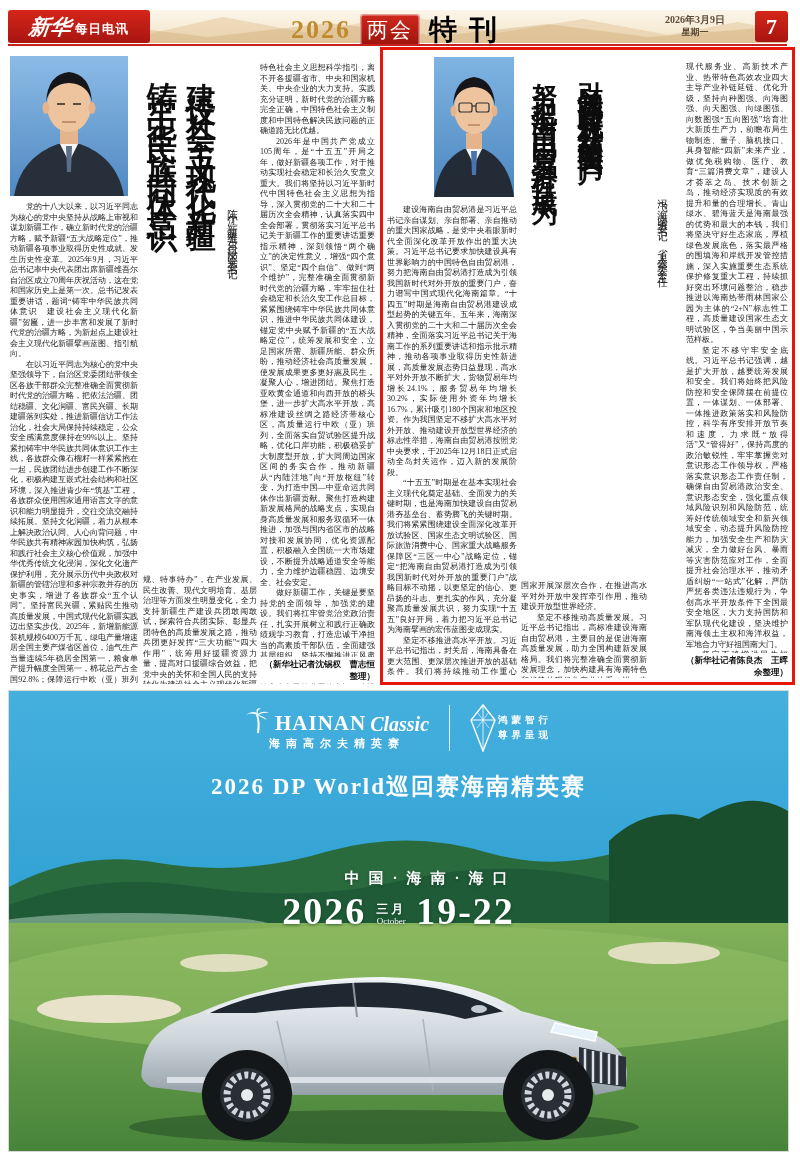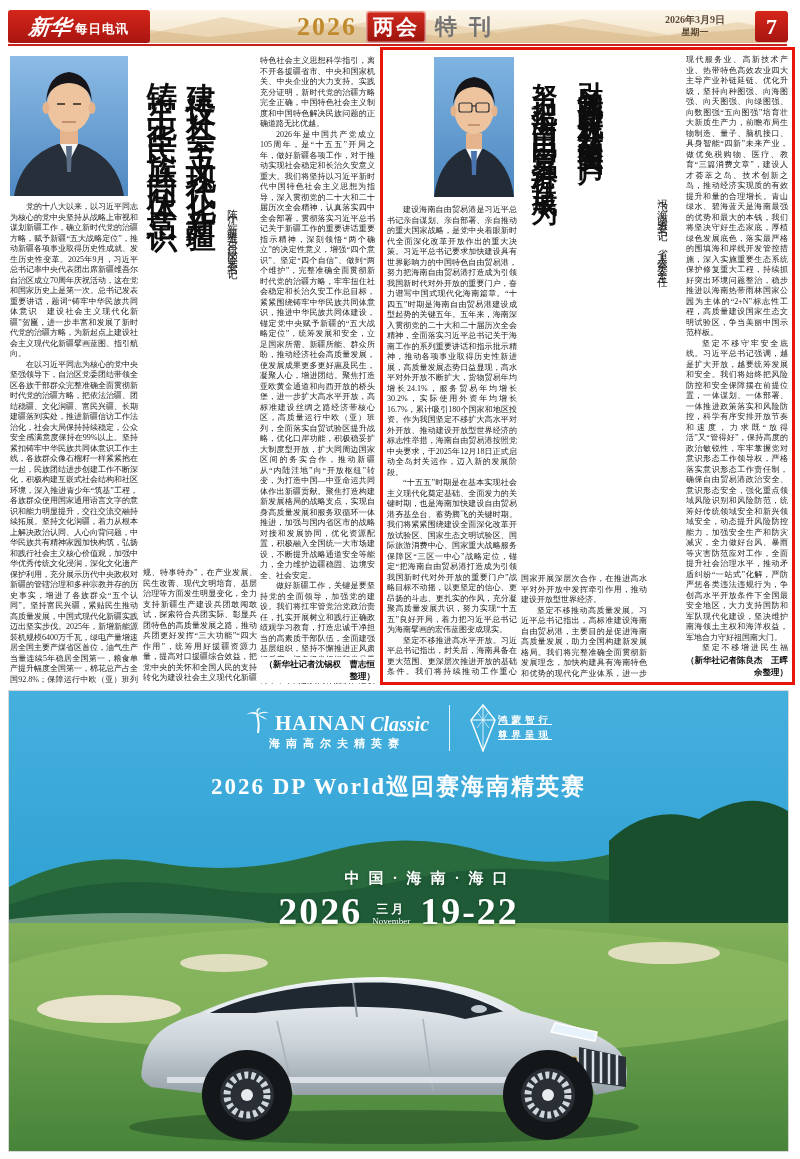--- a/index.html
+++ b/index.html
@@ -8,40 +8,40 @@
   .abs{position:absolute;}
 
   
   .banner-strip{left:8px;top:10px;width:779px;height:33px;background:linear-gradient(#fcf6ea,#f2e3c6);overflow:hidden;}
   .masthead-logo{left:8px;top:10px;width:142px;height:33px;background:linear-gradient(#d5261a,#a81510);
                  border-radius:3px;color:#fff;display:flex;align-items:center;justify-content:center;gap:4px;}
   .logo-script{font-size:21px;font-weight:700;font-style:italic;transform:skewX(-6deg);}
   .logo-rest{font-size:12.5px;font-weight:700;letter-spacing:1px;margin-top:6px;}
   .edition-center{left:0;top:11px;width:800px;display:flex;justify-content:center;align-items:center;gap:9px;}
   .ed-year{font-size:26px;font-weight:700;color:#c08a2e;letter-spacing:2px;}
-  .ed-badge{background:linear-gradient(#d02a1d,#9c130c);color:#fff;font-size:21px;font-weight:700;
+  .ed-badge{background:linear-gradient(#d02a1d,#9c130c);color:#fff;font-size:21px;font-weight:400;
             padding:2px 7px;border-radius:4px;box-shadow:inset 0 0 0 1.5px rgba(255,255,255,.55);letter-spacing:2px;}
-  .ed-suffix{font-size:22px;font-weight:700;color:#737373;letter-spacing:12px;}
+  .ed-suffix{font-size:28px;font-weight:700;color:#000000;letter-spacing:12px;}
   .date-block{left:645px;top:14px;width:100px;text-align:center;color:#5d4a35;font-weight:700;line-height:12px;}
   .date-line1{font-size:10px;}
   .date-line2{font-size:9px;}
   .page-num{left:755px;top:11px;width:33px;height:31px;background:linear-gradient(#d5261a,#a81510);
             border-radius:3px;color:#fff;font-size:22px;font-weight:700;display:flex;align-items:center;justify-content:center;}
   .red-rule{left:8px;top:44px;width:779px;height:2px;background:#c8201d;}
 
   
   .article{overflow:hidden;}
   .article-left{left:8px;top:50px;width:367px;height:636px;}
   .article-right{left:380px;top:47px;width:409px;height:632px;border:3px solid #e8150b;background:#fff;}
   .v-head{writing-mode:vertical-rl;text-orientation:upright;font-weight:900;color:#0d0d0d;overflow:hidden;}
   .v-head div{display:block;}
   .v-byline{writing-mode:vertical-rl;text-orientation:upright;font-size:10.5px;color:#1a1a1a;letter-spacing:4px;overflow:hidden;}
   .col{font-size:8px;line-height:10.5px;color:#1b1b1b;text-align:justify;overflow:hidden;}
   .col p.para{margin:0;text-indent:2em;}
-  .cont p.para:first-child{text-indent:0;}
+  .cont p.para:first-child{text-indent:0;margin-top:7px;}
   .credit{position:absolute;font-size:8.5px;font-weight:700;color:#111;background:#fff;text-align:right;padding-top:2px;}
   .portrait{overflow:hidden;background:#6ea3d6;}
 
   
   .hl-left{left:135px;top:8px;width:78px;height:502px;font-size:30px;line-height:39px;letter-spacing:14px;}
   .bl-left{left:217px;top:150px;height:370px;}
   .lcol1{left:2px;top:152px;width:128px;height:482px;}
   .lmid{left:135px;top:518px;width:114px;height:116px;}
   .lcol2{left:252px;top:6px;width:115px;height:628px;}
   .lcredit{left:252px;bottom:3px;width:115px;}
@@ -58,21 +58,21 @@
   
   .ad{left:8px;top:690px;width:779px;height:460px;overflow:hidden;background:#3b82f6;border:1px solid #d8d8d8;}
   .ad-bg{left:0;top:0;width:779px;height:460px;}
   .ad-logos{left:0;top:13px;width:779px;display:flex;justify-content:center;align-items:center;gap:20px;color:#fff;}
   .hl-logo{display:flex;flex-direction:column;align-items:center;line-height:1;}
   .hl-logo-row{display:flex;align-items:flex-end;gap:4px;}
   .hl-en{font-size:21px;font-weight:700;letter-spacing:1px;}
   .hl-script{font-size:20px;font-style:italic;font-weight:600;}
   .hl-cn{font-size:11px;font-weight:700;letter-spacing:6px;margin-top:4px;}
   .ad-divider{width:1px;height:46px;background:rgba(255,255,255,.85);}
-  .sponsor{display:flex;align-items:center;gap:2px;text-decoration:underline;}
+  .sponsor{display:flex;align-items:center;gap:2px;}
   .sponsor-txt{font-size:9.5px;font-weight:700;letter-spacing:4px;line-height:15px;}
   .ad-title1{left:0;top:80px;width:779px;text-align:center;color:#fff;font-size:23px;font-weight:600;letter-spacing:2px;}
   .ad-title2{left:0;top:109px;width:779px;text-align:center;color:#fff;font-size:33px;font-weight:700;letter-spacing:6px;}
   .ad-loc{left:0;top:178px;width:779px;text-align:center;color:#fff;font-size:15px;font-weight:700;letter-spacing:9px;text-shadow:0 1px 3px rgba(0,40,20,.5);padding-left:32px;}
   .ad-date{left:0;top:198px;width:779px;display:flex;justify-content:center;align-items:center;gap:10px;color:#fff;text-shadow:0 1px 3px rgba(0,40,20,.5);}
   .ad-date .num{font-size:38px;font-weight:700;letter-spacing:2px;}
   .ad-date .mon{display:flex;flex-direction:column;align-items:center;line-height:12px;margin-top:8px;}
   .ad-date .mon-cn{font-size:12px;font-weight:700;letter-spacing:3px;}
   .ad-date .mon-en{font-size:9px;}
 </style>
@@ -282,19 +282,19 @@
         </div>
       </div>
     </div>
 
     <div class="abs ad-title1">2026 DP World巡回赛海南精英赛</div>
     <div class="abs ad-loc">中国·海南·海口</div>
     <div class="abs ad-date">
       <span class="num">2026</span>
       <span class="mon">
         <span class="mon-cn">三月</span>
-        <span class="mon-en">November</span>
+        <span class="mon-en">October</span>
       </span>
       <span class="num">19-22</span>
     </div>
   </div>
 
 </div>
 
 </body></html>

